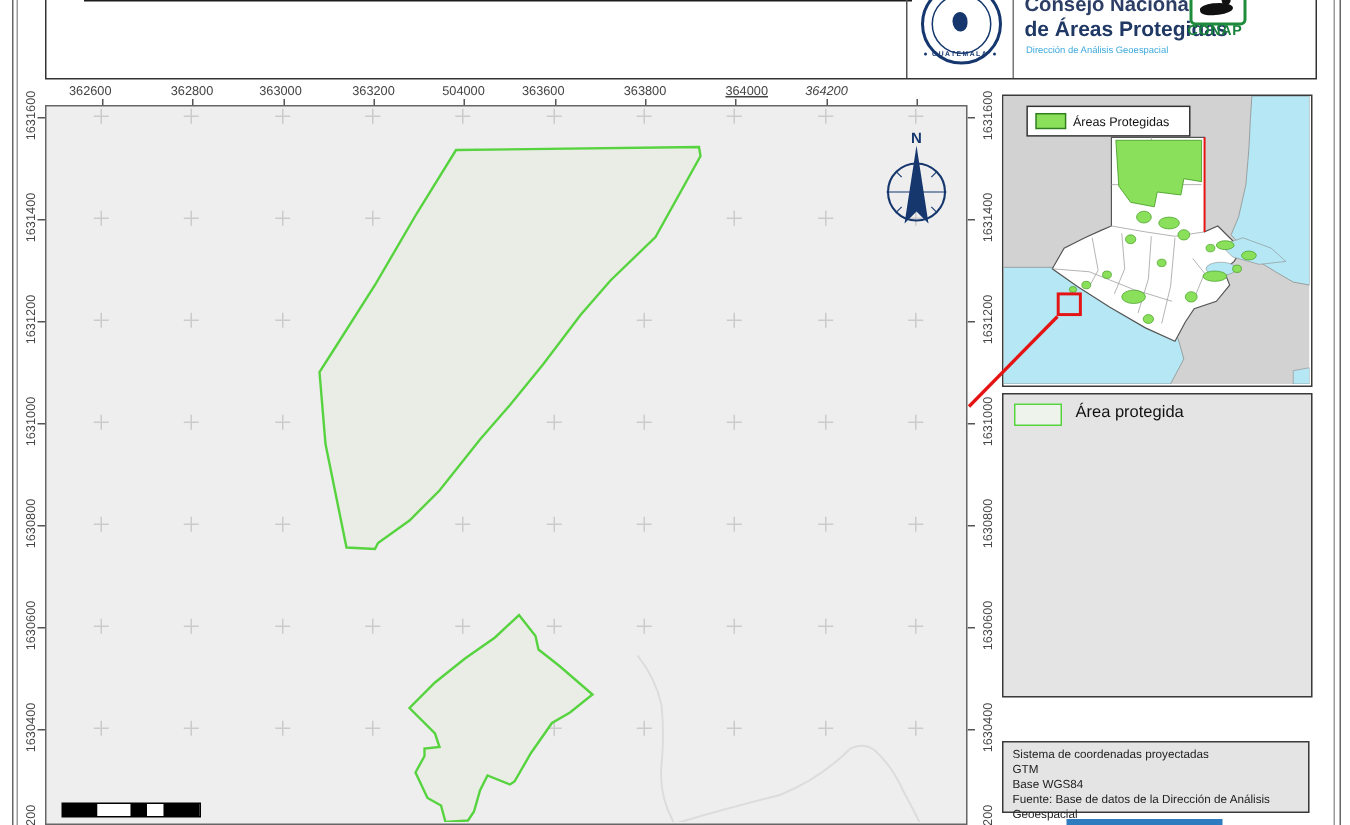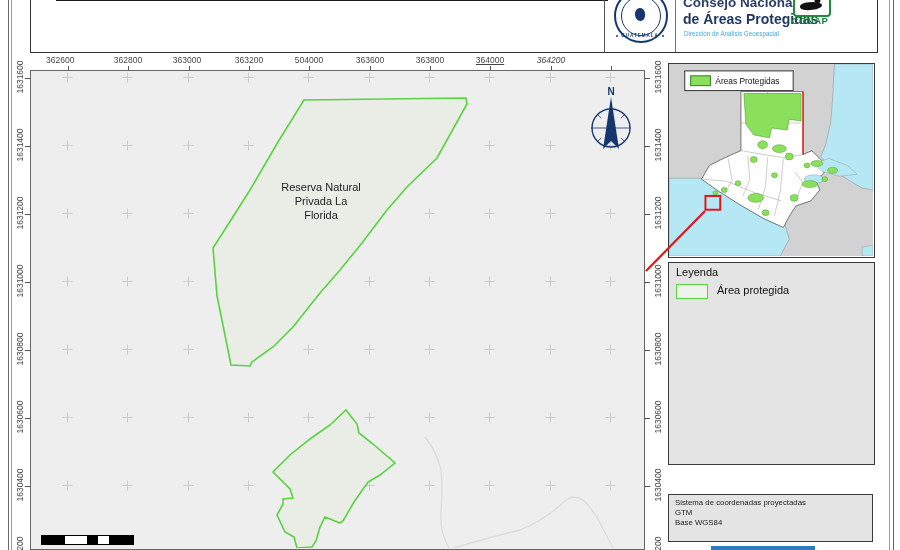--- a/index.html
+++ b/index.html
@@ -83,25 +83,25 @@
     <div style="position: absolute; left: 46px; top: 55px; width: 44px; text-align: left; font-size: 8.5px; color: rgb(68, 68, 68);">362600</div>
     <div style="position: absolute; left: 68px; top: 66px; width: 1px; height: 5px; background: rgb(85, 85, 85);"></div>
     <div style="position: absolute; left: 106px; top: 55px; width: 44px; text-align: center; font-size: 8.5px; color: rgb(68, 68, 68);">362800</div>
     <div style="position: absolute; left: 128px; top: 66px; width: 1px; height: 5px; background: rgb(85, 85, 85);"></div>
     <div style="position: absolute; left: 165px; top: 55px; width: 44px; text-align: center; font-size: 8.5px; color: rgb(68, 68, 68);">363000</div>
     <div style="position: absolute; left: 189px; top: 66px; width: 1px; height: 5px; background: rgb(85, 85, 85);"></div>
     <div style="position: absolute; left: 227px; top: 55px; width: 44px; text-align: center; font-size: 8.5px; color: rgb(68, 68, 68);">363200</div>
     <div style="position: absolute; left: 249px; top: 66px; width: 1px; height: 5px; background: rgb(85, 85, 85);"></div>
     <div style="position: absolute; left: 287px; top: 55px; width: 44px; text-align: center; font-size: 8.5px; color: rgb(68, 68, 68);">504000</div>
     <div style="position: absolute; left: 309px; top: 66px; width: 1px; height: 5px; background: rgb(85, 85, 85);"></div>
-    <div style="position: absolute; left: 348px; top: 55px; width: 44px; text-align: center; font-size: 8.5px; color: rgb(68, 68, 68);">363600</div>
+    <div style="position: absolute; left: 348px; top: 55px; width: 44px; font-size: 8.5px; color: rgb(68, 68, 68);">363600</div>
     <div style="position: absolute; left: 370px; top: 66px; width: 1px; height: 5px; background: rgb(85, 85, 85);"></div>
     <div style="position: absolute; left: 408px; top: 55px; width: 44px; text-align: center; font-size: 8.5px; color: rgb(68, 68, 68);">363800</div>
     <div style="position: absolute; left: 430px; top: 66px; width: 1px; height: 5px; background: rgb(85, 85, 85);"></div>
-    <div style="position: absolute; left: 468px; top: 55px; width: 44px; text-align: center; font-size: 8.5px; color: rgb(68, 68, 68); text-decoration: underline;">364000</div>
+    <div style="position: absolute; left: 468px; top: 55px; width: 44px; text-align: right; font-size: 8.5px; color: rgb(68, 68, 68); text-decoration: underline;">364000</div>
     <div style="position: absolute; left: 490px; top: 66px; width: 1px; height: 5px; background: rgb(85, 85, 85);"></div>
     <div style="position: absolute; left: 529px; top: 55px; width: 44px; text-align: center; font-size: 8.5px; color: rgb(68, 68, 68); font-style: italic;">364200</div>
     <div style="position: absolute; left: 551px; top: 66px; width: 1px; height: 5px; background: rgb(85, 85, 85);"></div>
     <div style="position: absolute; left: 589px; top: 55px; width: 44px; text-align: center; font-size: 8.5px; color: rgb(68, 68, 68); margin-top: 24px;">364400</div>
     <div style="position: absolute; left: 611px; top: 66px; width: 1px; height: 5px; background: rgb(85, 85, 85);"></div>
     <div style="position: absolute; left: -2px; top: 72px; width: 44px; text-align: center; font-size: 8.5px; color: rgb(68, 68, 68); transform: rotate(-90deg);">1631600</div>
     <div style="position: absolute; left: 636px; top: 72px; width: 44px; text-align: center; font-size: 8.5px; color: rgb(68, 68, 68); transform: rotate(-90deg);">1631600</div>
     <div style="position: absolute; left: 25px; top: 78px; width: 5px; height: 1px; background: rgb(85, 85, 85);"></div>
     <div style="position: absolute; left: 645px; top: 78px; width: 5px; height: 1px; background: rgb(85, 85, 85);"></div>
     <div style="position: absolute; left: -2px; top: 140px; width: 44px; text-align: center; font-size: 8.5px; color: rgb(68, 68, 68); transform: rotate(-90deg);">1631400</div>
@@ -133,25 +133,20 @@
   </div>
 
 <div id="main-map">
   <svg id="mainmap-svg" width="612" height="477">
       <path d="M31.5 6.5h10M36.5 1.5v10M31.5 74.5h10M36.5 69.5v10M31.5 142.5h10M36.5 137.5v10M31.5 210.5h10M36.5 205.5v10M31.5 278.5h10M36.5 273.5v10M31.5 346.5h10M36.5 341.5v10M31.5 414.5h10M36.5 409.5v10M31.5 482.5h10M36.5 477.5v10M91.5 6.5h10M96.5 1.5v10M91.5 74.5h10M96.5 69.5v10M91.5 142.5h10M96.5 137.5v10M91.5 210.5h10M96.5 205.5v10M91.5 278.5h10M96.5 273.5v10M91.5 346.5h10M96.5 341.5v10M91.5 414.5h10M96.5 409.5v10M91.5 482.5h10M96.5 477.5v10M152.5 6.5h10M157.5 1.5v10M152.5 74.5h10M157.5 69.5v10M152.5 142.5h10M157.5 137.5v10M152.5 210.5h10M157.5 205.5v10M152.5 278.5h10M157.5 273.5v10M152.5 346.5h10M157.5 341.5v10M152.5 414.5h10M157.5 409.5v10M152.5 482.5h10M157.5 477.5v10M212.5 6.5h10M217.5 1.5v10M212.5 74.5h10M217.5 69.5v10M212.5 142.5h10M217.5 137.5v10M212.5 210.5h10M217.5 205.5v10M212.5 278.5h10M217.5 273.5v10M212.5 346.5h10M217.5 341.5v10M212.5 414.5h10M217.5 409.5v10M212.5 482.5h10M217.5 477.5v10M272.5 6.5h10M277.5 1.5v10M272.5 74.5h10M277.5 69.5v10M272.5 142.5h10M277.5 137.5v10M272.5 210.5h10M277.5 205.5v10M272.5 278.5h10M277.5 273.5v10M272.5 346.5h10M277.5 341.5v10M272.5 414.5h10M277.5 409.5v10M272.5 482.5h10M277.5 477.5v10M333.5 6.5h10M338.5 1.5v10M333.5 74.5h10M338.5 69.5v10M333.5 142.5h10M338.5 137.5v10M333.5 210.5h10M338.5 205.5v10M333.5 278.5h10M338.5 273.5v10M333.5 346.5h10M338.5 341.5v10M333.5 414.5h10M338.5 409.5v10M333.5 482.5h10M338.5 477.5v10M393.5 6.5h10M398.5 1.5v10M393.5 74.5h10M398.5 69.5v10M393.5 142.5h10M398.5 137.5v10M393.5 210.5h10M398.5 205.5v10M393.5 278.5h10M398.5 273.5v10M393.5 346.5h10M398.5 341.5v10M393.5 414.5h10M398.5 409.5v10M393.5 482.5h10M398.5 477.5v10M453.5 6.5h10M458.5 1.5v10M453.5 74.5h10M458.5 69.5v10M453.5 142.5h10M458.5 137.5v10M453.5 210.5h10M458.5 205.5v10M453.5 278.5h10M458.5 273.5v10M453.5 346.5h10M458.5 341.5v10M453.5 414.5h10M458.5 409.5v10M453.5 482.5h10M458.5 477.5v10M514.5 6.5h10M519.5 1.5v10M514.5 74.5h10M519.5 69.5v10M514.5 142.5h10M519.5 137.5v10M514.5 210.5h10M519.5 205.5v10M514.5 278.5h10M519.5 273.5v10M514.5 346.5h10M519.5 341.5v10M514.5 414.5h10M519.5 409.5v10M514.5 482.5h10M519.5 477.5v10M574.5 6.5h10M579.5 1.5v10M574.5 74.5h10M579.5 69.5v10M574.5 142.5h10M579.5 137.5v10M574.5 210.5h10M579.5 205.5v10M574.5 278.5h10M579.5 273.5v10M574.5 346.5h10M579.5 341.5v10M574.5 414.5h10M579.5 409.5v10M574.5 482.5h10M579.5 477.5v10" stroke="#cbcbcb" stroke-width="1" fill="none"></path>
       <path d="M394,366 Q406,381 410,399 Q412,420 410,439 Q408,460 419,479" stroke="#dcdcdc" stroke-width="1.3" fill="none"></path>
       <path d="M416,479 Q449,469 489,459 Q516,448 536,428 Q544,424 552,429 Q564,440 571,456 Q577,467 582,477" stroke="#dcdcdc" stroke-width="1.3" fill="none"></path>
       <polygon points="273,29 435,27 436,33 406,87 376,116 356,139 331,172 309,199 289,222 262,256 242,276 221,291 219,295 200,294 186,225 182,177 191,163 219,119 247,71" fill="#e9ede6" stroke="#57d33f" stroke-width="1.6"></polygon>
       <polygon points="315,339 326,353 328,362 342,373 364,392 349,404 337,411 323,431 312,450 309,452 294,446 289,456 285,470 281,476 266,477 263,466 254,461 246,444 252,433 252,428 262,427 259,418 242,401 259,384 279,368 299,354" fill="#e9ede6" stroke="#57d33f" stroke-width="1.6"></polygon>
     </svg>
-  <div id="reserve-label">
-      <div>Reserva Natural</div>
-      <div>Privada La</div>
-      <div>Florida</div>
-    </div>
   <div id="scalebar">
       <div style="width: 23px; height: 8px; background: rgb(0, 0, 0);"></div>
       <div style="width: 22px; height: 8px; background: rgb(255, 255, 255);"></div>
       <div style="width: 11px; height: 8px; background: rgb(0, 0, 0);"></div>
       <div style="width: 11px; height: 8px; background: rgb(255, 255, 255);"></div>
       <div style="width: 24px; height: 8px; background: rgb(0, 0, 0);"></div>
     </div>
   <span id="scale-unit">Km</span>
   <svg id="compass" width="44" height="74">
     <text id="north-n" x="22" y="10" text-anchor="middle" font-size="10" font-weight="bold" font-family="Liberation Sans, sans-serif" fill="#15376e">N</text>
@@ -203,30 +198,30 @@
       <ellipse cx="158" cy="117" rx="3" ry="2.5" fill="#8ae05a" stroke="#49a129" stroke-width="0.5"></ellipse>
       <path d="M136,28 L136,92" fill="none" stroke="#ee1111" stroke-width="1.3"></path>
       <rect x="16" y="7" width="110" height="20" fill="#ffffff" stroke="#333333" stroke-width="1"></rect>
       <rect x="22" y="12" width="20" height="10" fill="#8ae05a" stroke="#2f7d1e" stroke-width="1"></rect>
       <text x="47" y="20.5" font-size="8.5" fill="#111111" font-family="Liberation Sans, sans-serif">Áreas Protegidas</text>
       <rect x="37" y="134" width="15" height="14" fill="none" stroke="#e51414" stroke-width="2"></rect>
     </svg>
 </div>
 
 <div id="legend-panel" class="panel">
-  <div id="legend-title">Leyenda</div>
   <div id="legend-item">
     <span id="legend-swatch"></span>
     <span id="legend-item-label">Área protegida</span>
   </div>
 </div>
 
 <div id="info-panel" class="panel">
   <div>Sistema de coordenadas proyectadas</div>
   <div>GTM</div>
   <div>Base WGS84</div>
+  <div>Fuente: Base de datos de la Dirección de Análisis Geoespacial</div>
 </div>
 
 <div id="blue-bar"></div>
 
 <svg id="redline-svg">
   <line id="redline" stroke-width="2.2" x1="646" y1="271" x2="705" y2="211" stroke="#e51414"></line>
 </svg>
 
 </body></html>

